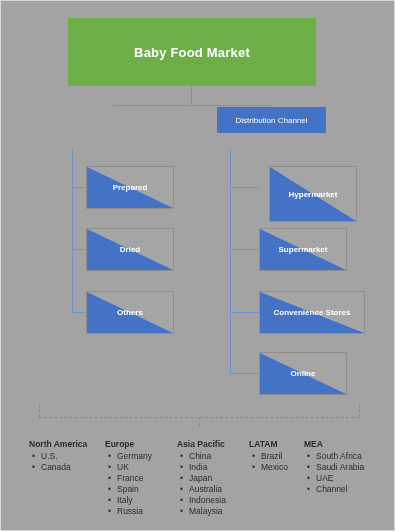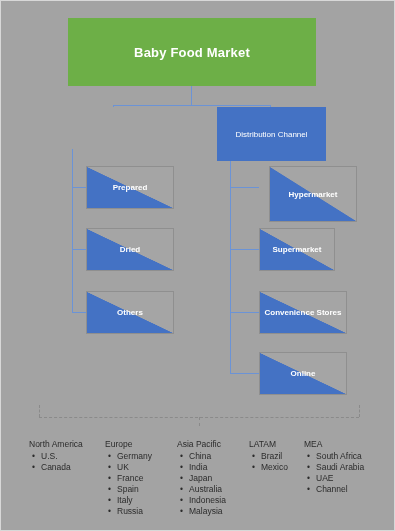--- a/index.html
+++ b/index.html
@@ -95,21 +95,21 @@
   }
 
   
   .region {
     position: absolute;
     z-index: 2;
   }
   .region-title {
     font-size: 8.5px;
     color: #2b2b2b;
-    font-weight: normal;
+    font-weight: bold;
     white-space: nowrap;
     margin: 0 0 1px 0;
     line-height: 11px;
   }
   .region-list {
     list-style: none;
     margin: 0;
     padding: 0;
   }
   .region-list li {
@@ -138,21 +138,21 @@
   </div>
 
   <div class="conn v" style="left:190px; top:85px; height:19px;"></div>
 
   <div class="conn h" style="left:112px; top:104px; width:157px;"></div>
 
   <div class="conn v" style="left:112px; top:104px; height:2px;"></div>
   <div class="conn v" style="left:269px; top:104px; height:2px;"></div>
 
 
-  <div class="box box-cat light" style="left:216px; top:106px; width:109px; height:54px;">
+  <div class="box box-cat light" style="left:216px; top:106px; width:109px; height:26px;">
     <span>Distribution Channel</span>
   </div>
 
   <div class="conn v" style="left:71px; top:148px; height:164px;"></div>
   <div class="conn h" style="left:71px; top:186px; width:14px;"></div>
   <div class="conn h" style="left:71px; top:248px; width:14px;"></div>
   <div class="conn h" style="left:71px; top:311px; width:14px;"></div>
 
   <div class="box box-leaf" style="left:85px; top:165px; width:88px; height:43px;">
     <span class="tri"></span>
@@ -173,26 +173,26 @@
   <div class="conn h" style="left:229px; top:186px; width:29px;"></div>
   <div class="conn h" style="left:229px; top:248px; width:29px;"></div>
   <div class="conn h" style="left:229px; top:311px; width:29px;"></div>
   <div class="conn h" style="left:229px; top:372px; width:29px;"></div>
 
   <div class="box box-leaf" style="left:268px; top:165px; width:88px; height:56px;">
     <span class="tri"></span>
     <span class="lbl">Hypermarket</span>
   </div>
 
-  <div class="box box-leaf" style="left:258px; top:227px; width:76px; height:43px;">
+  <div class="box box-leaf" style="left:258px; top:227px; width:88px; height:43px;">
     <span class="tri"></span>
     <span class="lbl">Supermarket</span>
   </div>
 
-  <div class="box box-leaf" style="left:258px; top:290px; width:88px; height:43px;">
+  <div class="box box-leaf" style="left:258px; top:290px; width:106px; height:43px;">
     <span class="tri"></span>
     <span class="lbl">Convenience Stores</span>
   </div>
 
   <div class="box box-leaf" style="left:258px; top:351px; width:88px; height:43px;">
     <span class="tri"></span>
     <span class="lbl">Online</span>
   </div>
 
   <div class="dash-h" style="left:38px; top:416px; width:320px;"></div>

